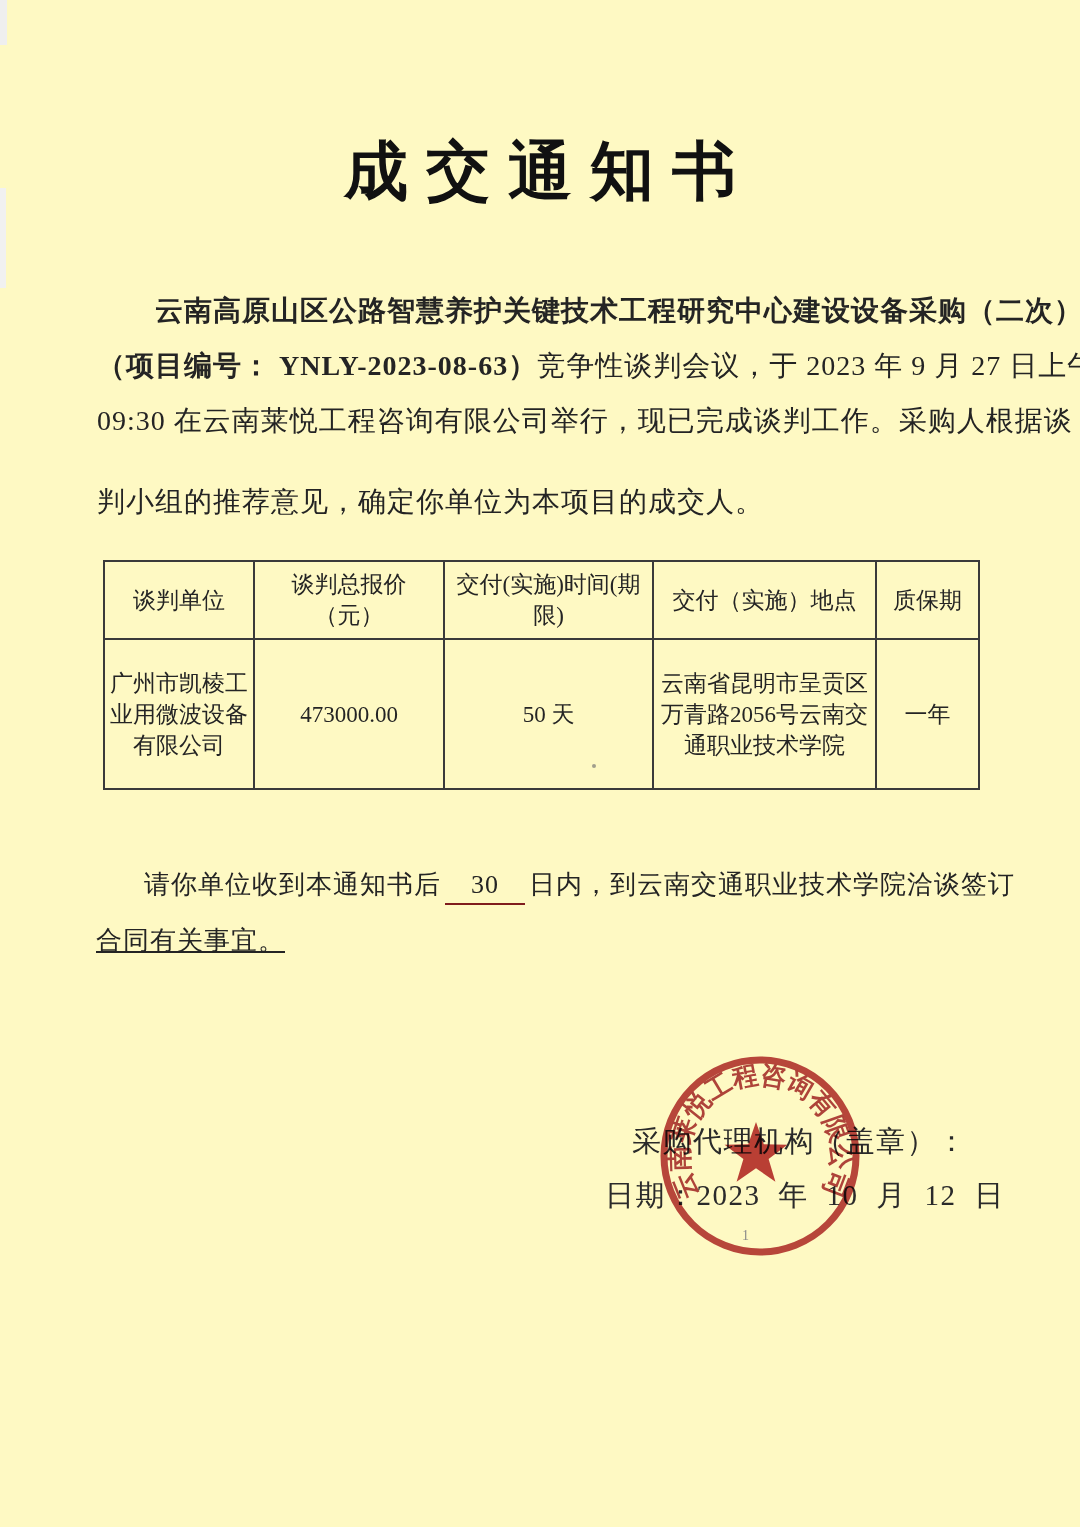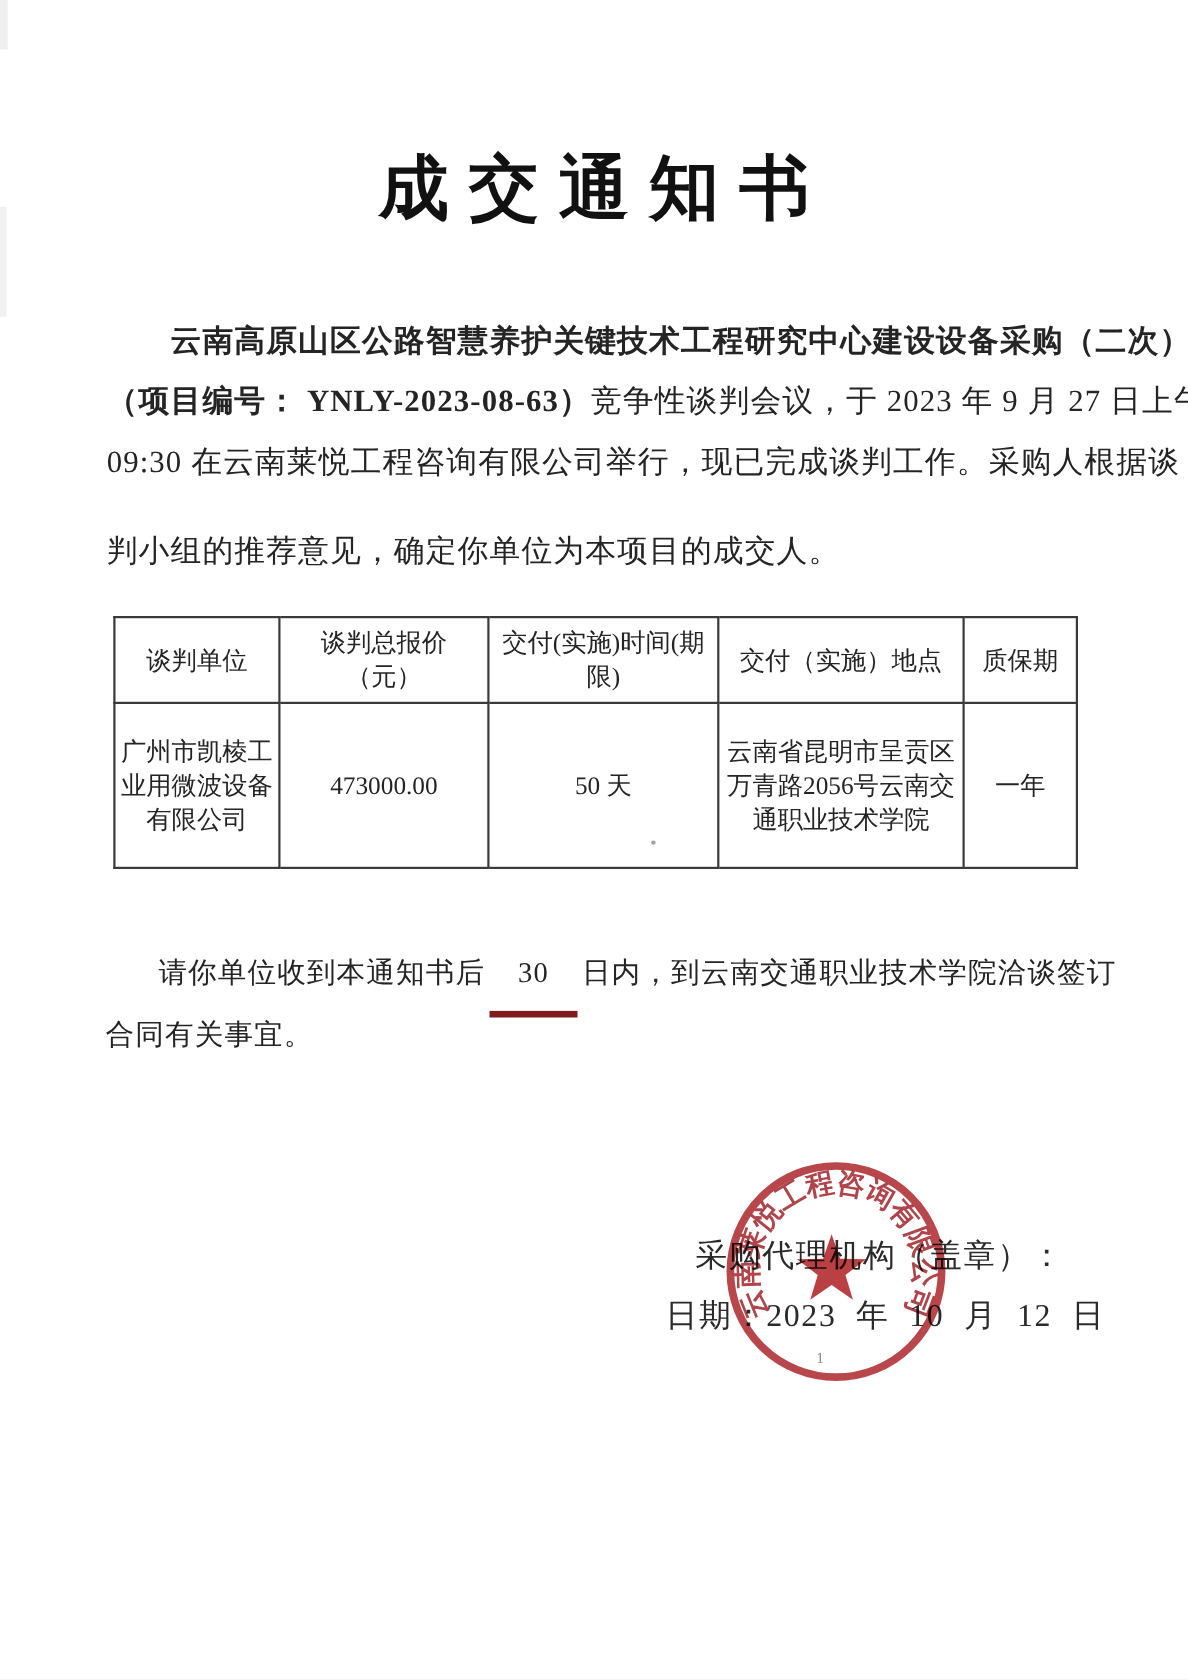--- a/index.html
+++ b/index.html
@@ -4,21 +4,21 @@
 <style>
   html, body {
     margin: 0; padding: 0;
     background: #e8e8e8;
     font-family: "Liberation Serif", "DejaVu Serif", serif;
   }
   .page {
     position: relative;
     width: 1080px; height: 1527px;
     margin: 0 auto;
-    background: #ffffff;
+    background: #fef9c3;
     overflow: hidden;
     color: #262626;
   }
   
   .edge-artifact-1 {
     position: absolute; left: 0; top: 0; width: 7px; height: 45px;
     background: #efefef;
   }
   .edge-artifact-2 {
     position: absolute; left: 0; top: 188px; width: 6px; height: 100px;
@@ -92,25 +92,25 @@
 
   .closing-line {
     position: absolute;
     font-size: 26px;
     line-height: 34px;
     white-space: nowrap;
     letter-spacing: 1px;
     color: #242424;
   }
   .closing1 { left: 144px; top: 868px; }
-  .closing2 { left: 96px;  top: 924px; }
+  .closing2 { left: 96px;  top: 924px; text-decoration: underline; }
   .days-underline {
     display: inline-block;
-    border-bottom: 6px solid #7f1d1d;
-    padding: 0 26px 17px 26px;
+    border-bottom: 2px solid #7f1d1d;
+    padding: 0 26px 1px 26px;
     margin: 0 4px;
   }
 
   .sig-line {
     position: absolute;
     font-size: 29px;
     white-space: nowrap;
     color: #2a2a2a;
     letter-spacing: 1.5px;
   }

